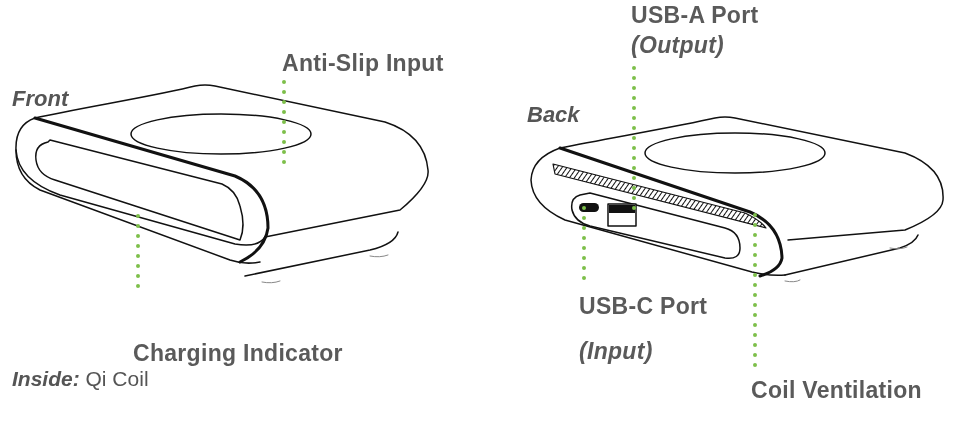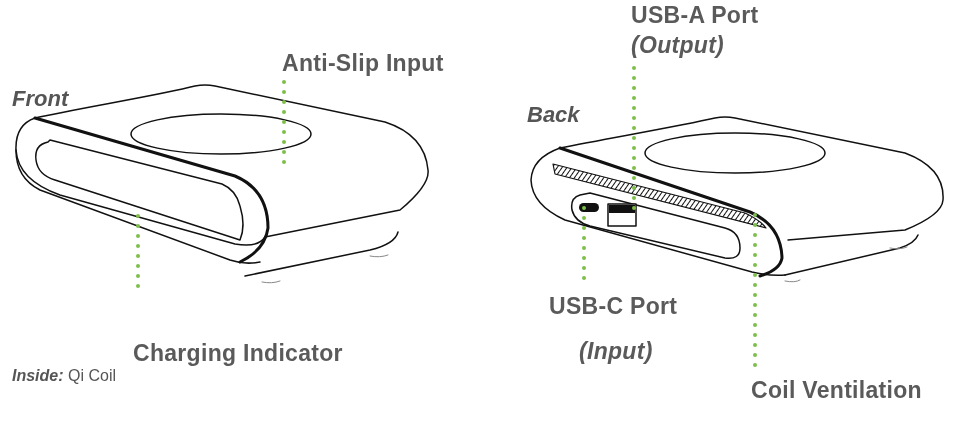--- a/index.html
+++ b/index.html
@@ -66,24 +66,24 @@
     <line x1="755" y1="215" x2="755" y2="368"></line>
   </g>
 </svg>
 
 <div class="head" style="left:12px;top:86px;">Front</div>
 <div class="head" style="left:527px;top:86px;margin-top:16px;">Back</div>
 
 <div class="lbl" style="left:282px;top:50px;">Anti-Slip Input</div>
 <div class="lbl" style="left:133px;top:296px;margin-top:44px;">Charging Indicator</div>
 
-<div style="position:absolute;left:12px;top:367px;font-size:16px;color:#555;">
+<div style="position:absolute;left:12px;top:367px;font-size:21px;color:#555;">
   <span style="font-weight:bold;font-style:italic;">Inside:</span>
   <span>Qi Coil</span>
 </div>
 
 <div class="lbl" style="left:631px;top:2px;">USB-A Port</div>
 <div class="lbl ital" style="left:631px;top:32px;">(Output)</div>
 
-<div class="lbl" style="left:549px;top:293px;">USB-C Port</div>
+<div class="lbl" style="left:579px;top:293px;">USB-C Port</div>
 <div class="lbl ital" style="left:579px;top:338px;">(Input)</div>
 
 <div class="lbl" style="left:751px;top:377px;">Coil Ventilation</div>
 
 </body></html>

